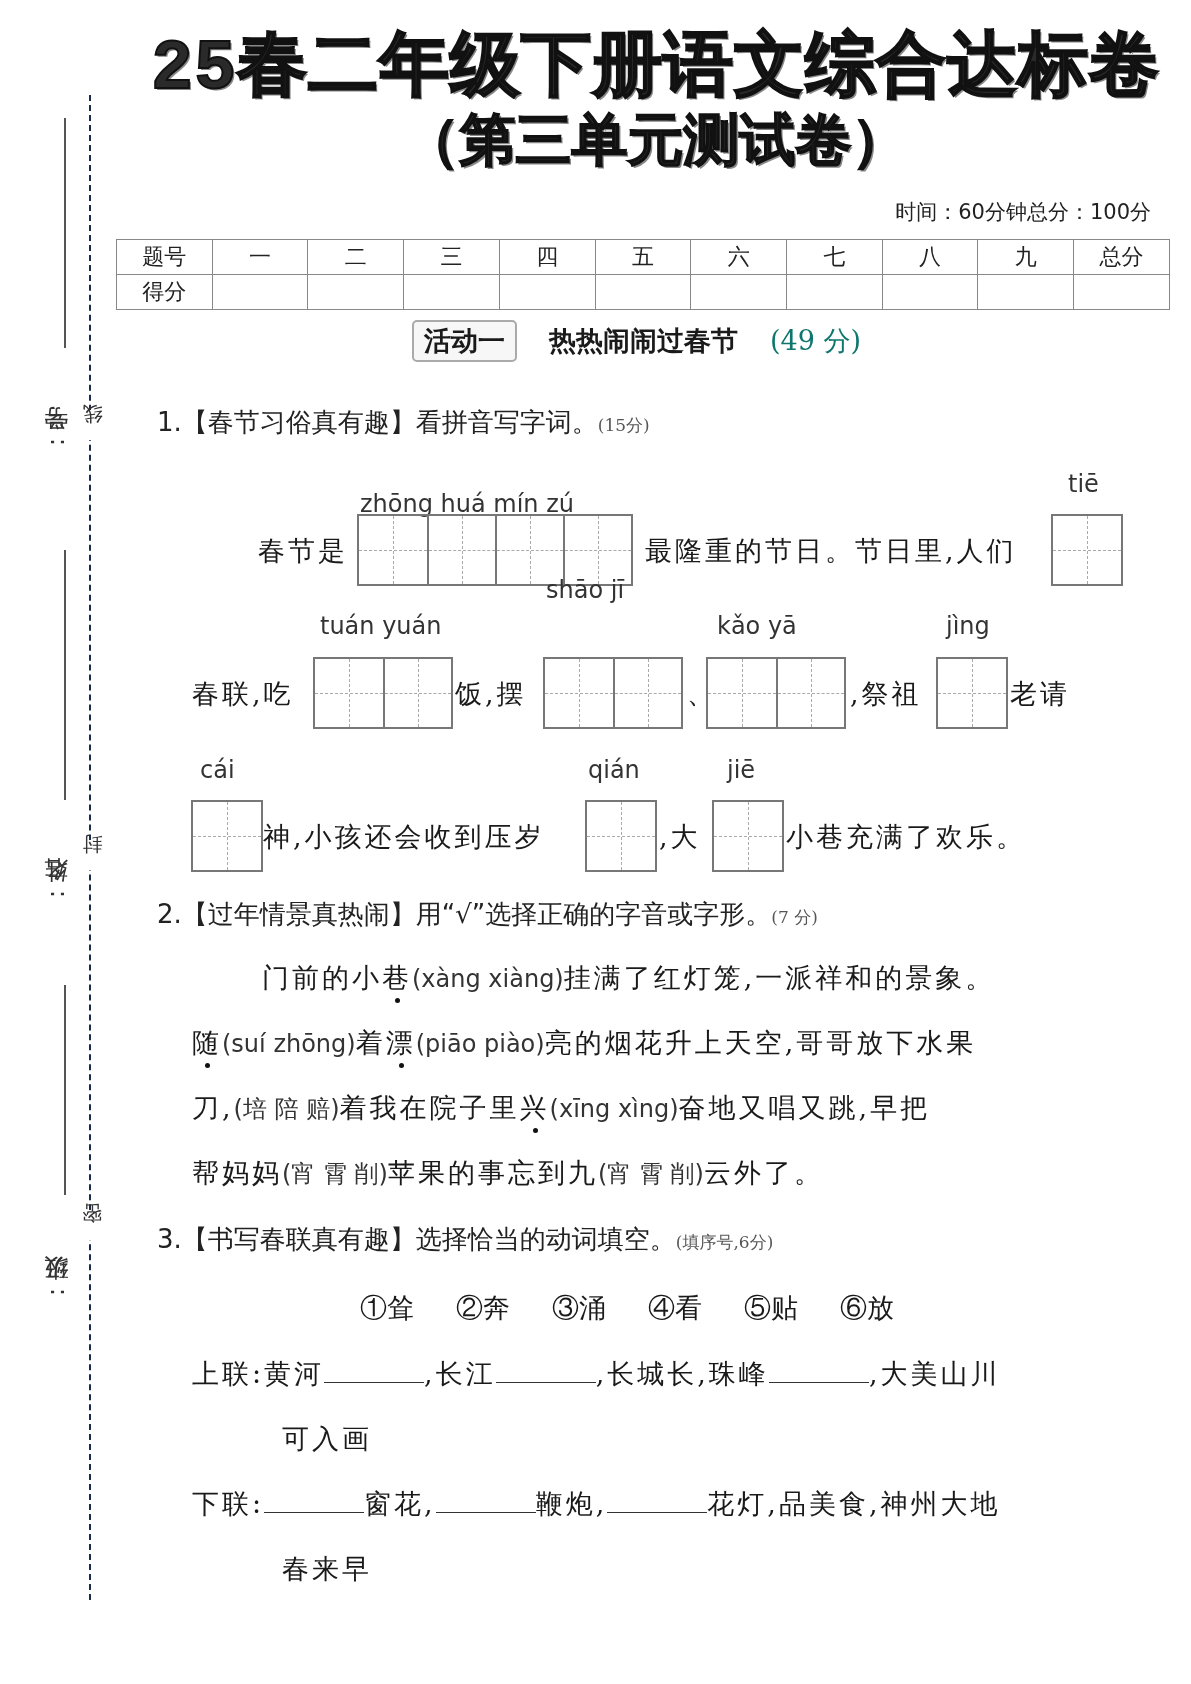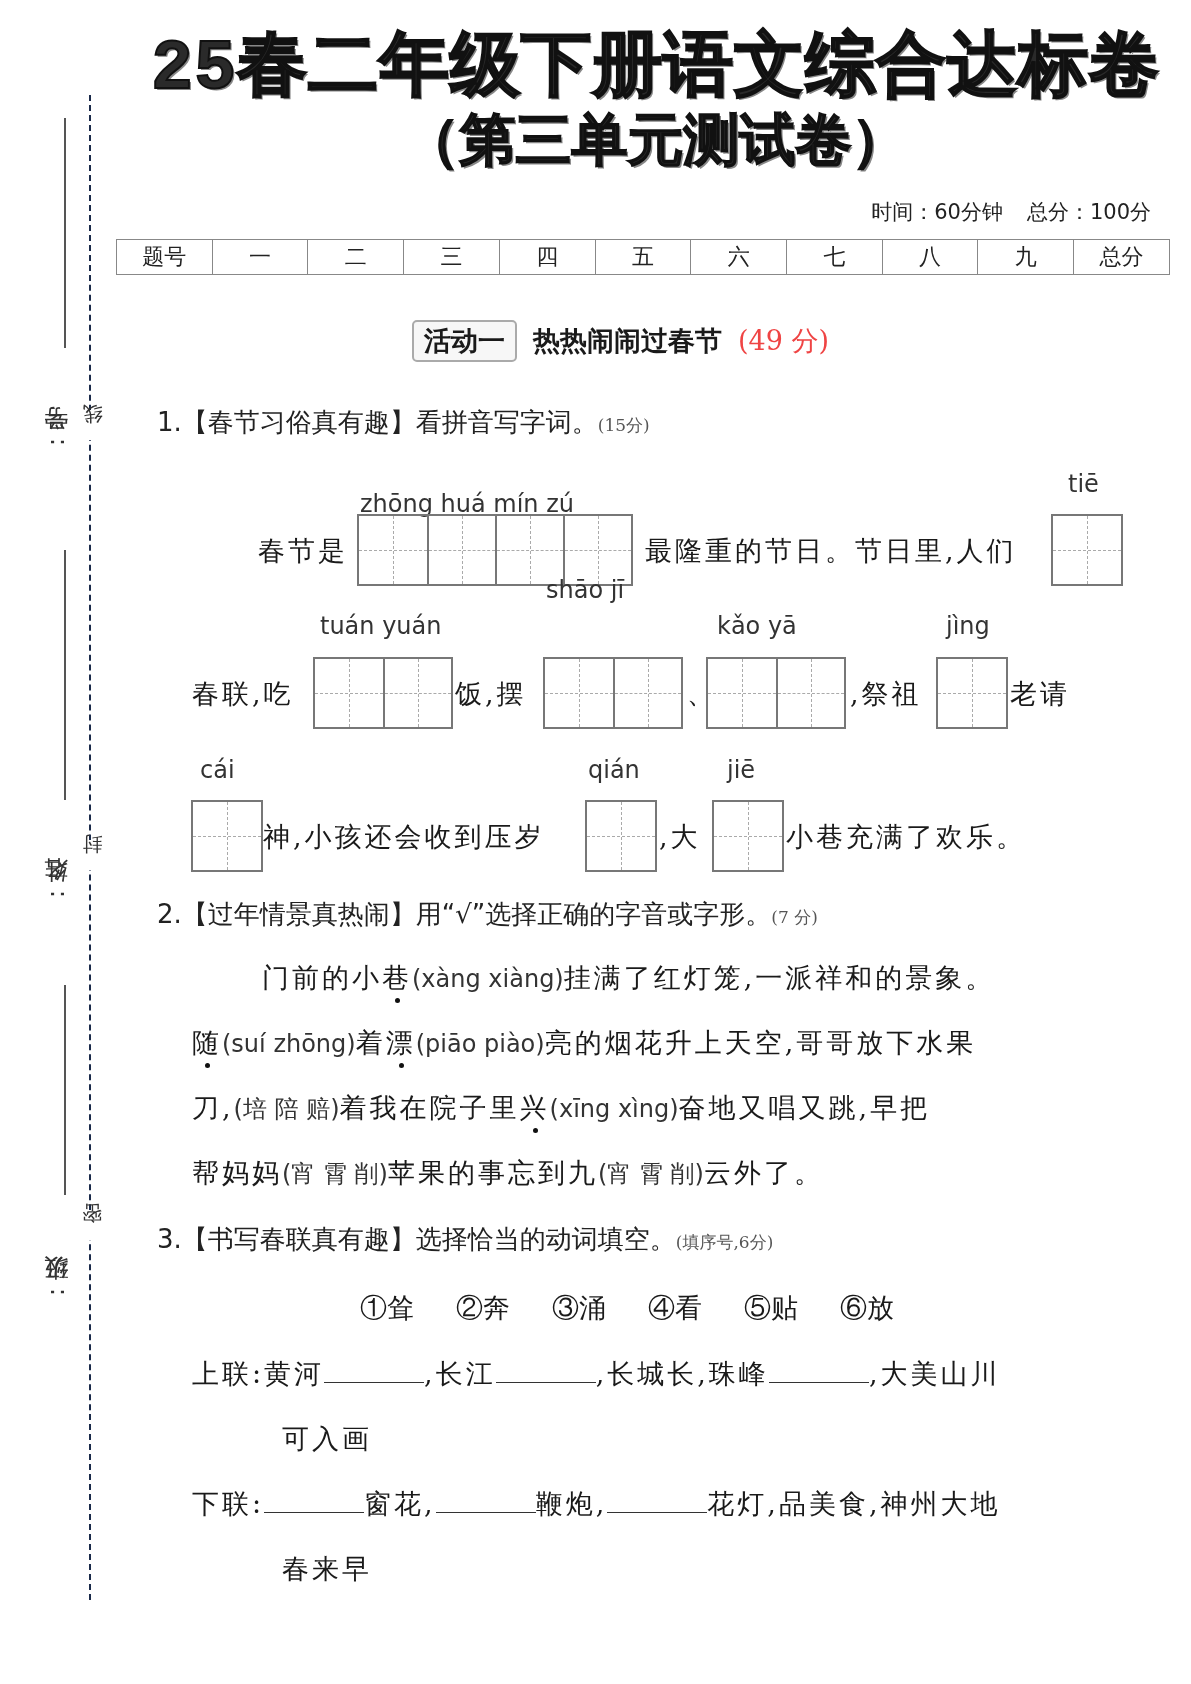--- a/index.html
+++ b/index.html
@@ -17,33 +17,33 @@
 
   
   .title { position: absolute; left: 120px; width: 1071px; top: 30px; text-align: center;
            font-family: Liberation Mono, monospace; font-weight: bold; font-size: 70px; letter-spacing: 1px;
            color: #2a2a2a; -webkit-text-stroke: 2px #111; text-shadow: 2px 2px 0 #888; line-height: 80px; }
   .subtitle { position: absolute; left: 120px; width: 1071px; top: 105px; text-align: center;
            font-family: "DejaVu Sans", sans-serif; font-weight: bold; font-size: 56px;
            color: #2a2a2a; -webkit-text-stroke: 1.5px #111; text-shadow: 2px 2px 0 #888; line-height: 70px; }
   .meta { position: absolute; right: 40px; top: 198px; font-family: "DejaVu Sans", sans-serif;
           font-size: 21px; color: #222; }
-  .meta span + span { margin-left: 24px; }
+  .meta span + span { }
 
   
   table.score { position: absolute; left: 116px; top: 239px; width: 1054px; border-collapse: collapse;
                 font-family: "DejaVu Sans", sans-serif; font-size: 22px; color: #222; }
   table.score td { border: 1.5px solid #888; height: 34px; text-align: center; width: 9.09%; padding: 0; }
 
   
-  .section { position: absolute; left: 412px; top: 320px; display: flex; align-items: center; gap: 16px;
+  .section { position: absolute; left: 412px; top: 320px; display: flex; align-items: center; gap: 32px;
              font-family: "DejaVu Sans", sans-serif; font-size: 27px; }
   .section .tag { border: 2.5px solid #aaa; border-radius: 5px; padding: 1px 10px; background: #f7f7f7; font-weight: bold; }
   .section .name { font-weight: bold; }
-  .section .pts { font-family: "DejaVu Serif", serif; font-weight: normal; color: #ef4444; }
+  .section .pts { font-family: "DejaVu Serif", serif; font-weight: normal; color: #0f766e; }
 
   
   .q { position: absolute; left: 157px; font-family: "DejaVu Sans", sans-serif; font-size: 26px; color: #222; }
   .q .pts { font-family: "DejaVu Serif", serif; color: #555; font-size: 17px; }
 
   .line { position: absolute; font-size: 27px; letter-spacing: 3px; white-space: nowrap; color:#1a1a1a; }
   .py { position: absolute; font-family: "DejaVu Sans", sans-serif; font-size: 24px; color: #333; white-space: nowrap; }
 
   
   .boxes { position: absolute; display: flex; border: 2px solid #777; height: 68px; }
@@ -88,20 +88,33 @@
     <td>二</td>
     <td>三</td>
     <td>四</td>
     <td>五</td>
     <td>六</td>
     <td>七</td>
     <td>八</td>
     <td>九</td>
     <td>总分</td>
   </tr>
+  <tr>
+    <td>得分</td>
+    <td></td>
+        <td></td>
+    <td></td>
+        <td></td>
+    <td></td>
+        <td></td>
+    <td></td>
+        <td></td>
+    <td></td>
+        <td></td>
+  </tr>
 </tbody>
   </table>
 
 <div class="section">
   <span class="tag">活动一</span>
   <span class="name">热热闹闹过春节</span>
   <span class="pts">(49 分)</span>
 </div>
 
 <div class="q" style="top:405px;">

